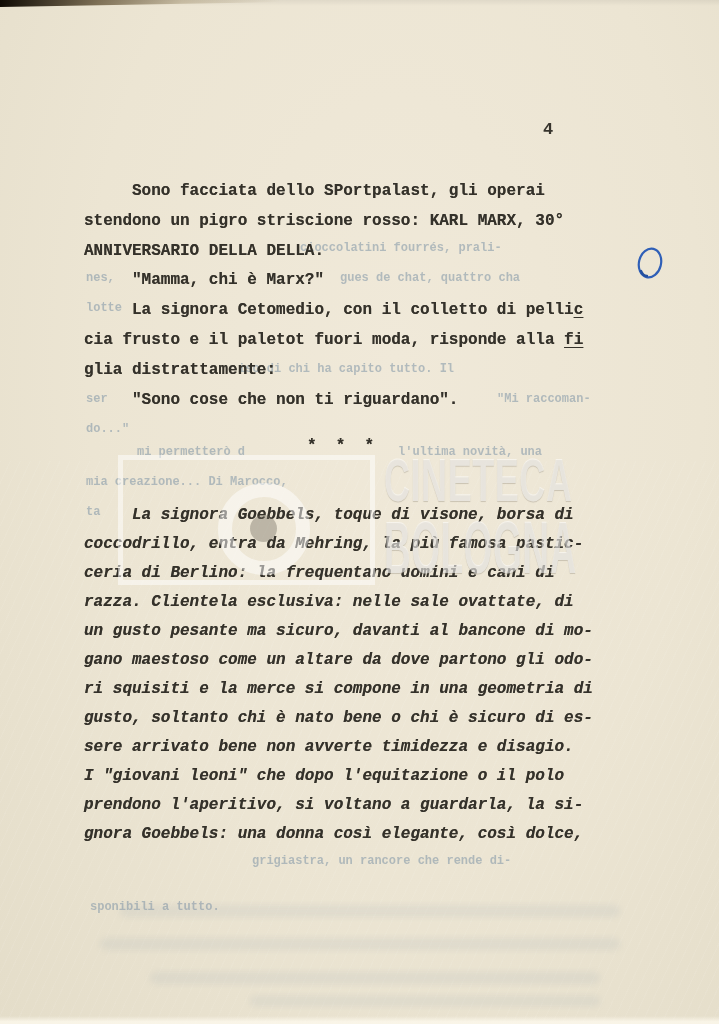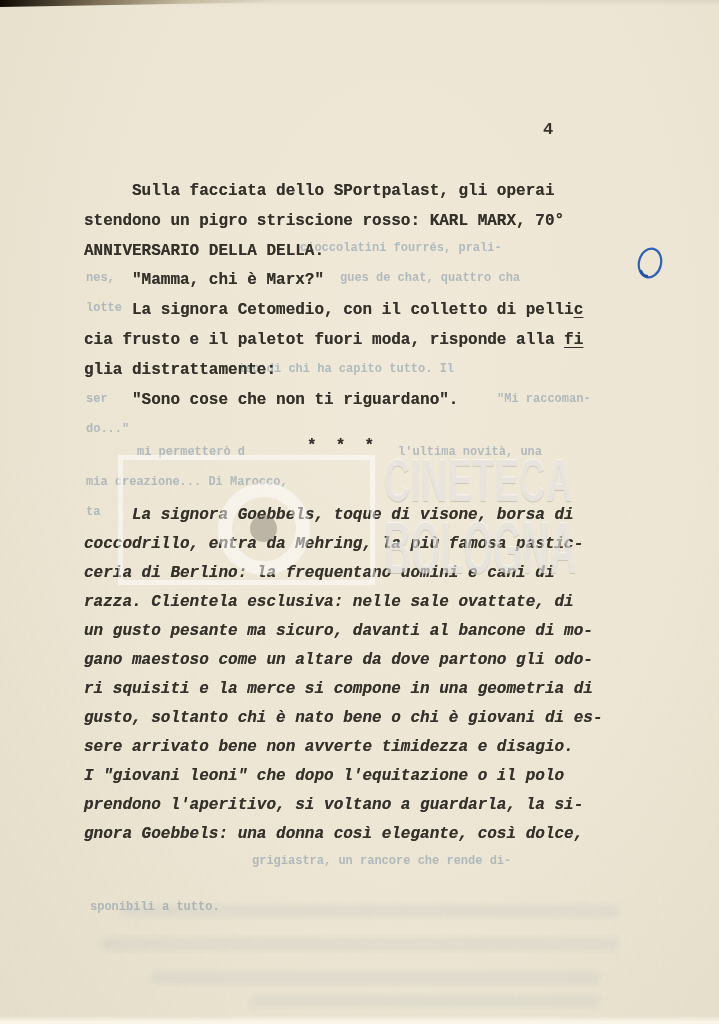--- a/index.html
+++ b/index.html
@@ -115,41 +115,41 @@
       <div class="bleed-line" style="left: 228px; top: 847px; margin-left: 24px;">grigiastra, un rancore che rende di-</div>
       <div class="bleed-line" style="left: 90px; top: 876px; margin-top: 17px;">sponibili a tutto.</div>
     </div>
 
   <div class="smudge" style="left:120px; top:905px; width:500px; height:12px;"></div>
   <div class="smudge" style="left:100px; top:938px; width:520px; height:12px;"></div>
   <div class="smudge" style="left:150px; top:972px; width:450px; height:12px;"></div>
   <div class="smudge" style="left:250px; top:996px; width:350px; height:10px;"></div>
 
   <div class="tblock" id="para1">
-      <div class="tline"><span>     Sulla facciata dello SPortpalast, gli operai</span></div>
-      <div class="tline"><span>stendono un pigro striscione rosso: KARL MARX, 70°</span></div>
+      <div class="tline"><span>     Sono facciata dello SPortpalast, gli operai</span></div>
+      <div class="tline"><span>stendono un pigro striscione rosso: KARL MARX, 30°</span></div>
       <div class="tline"><span>ANNIVERSARIO DELLA DELLA.</span></div>
       <div class="tline"><span>     "Mamma, chi è Marx?"</span></div>
       <div class="tline"><span>     La signora Cetomedio, con il colletto di pelli</span><span class="uline">c</span></div>
       <div class="tline"><span>cia frusto e il paletot fuori moda, risponde alla </span><span class="uline">fi</span></div>
       <div class="tline"><span>glia distrattamente:</span></div>
       <div class="tline"><span>     "Sono cose che non ti riguardano".</span></div>
     </div>
 
   <div class="divider">*  *  *</div>
 
   <div class="tblock" id="para2">
       <div class="tline"><span>     La signora Goebbels, toque di visone, borsa di</span></div>
       <div class="tline"><span>coccodrillo, entra da Mehring, la più famosa pastic-</span></div>
       <div class="tline"><span>ceria di Berlino: la frequentano uomini e cani di</span></div>
       <div class="tline"><span>razza. Clientela esclusiva: nelle sale ovattate, di</span></div>
       <div class="tline"><span>un gusto pesante ma sicuro, davanti al bancone di mo-</span></div>
       <div class="tline"><span>gano maestoso come un altare da dove partono gli odo-</span></div>
       <div class="tline"><span>ri squisiti e la merce si compone in una geometria di</span></div>
-      <div class="tline"><span>gusto, soltanto chi è nato bene o chi è giovani di es-</span></div>
+      <div class="tline"><span>gusto, soltanto chi è nato bene o chi è sicuro di es-</span></div>
       <div class="tline"><span>sere arrivato bene non avverte timidezza e disagio.</span></div>
       <div class="tline"><span>I "giovani leoni" che dopo l'equitazione o il polo</span></div>
       <div class="tline"><span>prendono l'aperitivo, si voltano a guardarla, la si-</span></div>
       <div class="tline"><span>gnora Goebbels: una donna così elegante, così dolce,</span></div>
     </div>
 
   <svg class="pen-mark" width="34" height="40">
     <ellipse cx="17" cy="20" rx="11" ry="14.5" fill="none" stroke="#2f5fb7" stroke-width="2.2" transform="rotate(14 17 20)"></ellipse>
     <path d="M 8 28 Q 10 33 14 33" fill="none" stroke="#24509f" stroke-width="2.4" stroke-linecap="round"></path>
   </svg>

